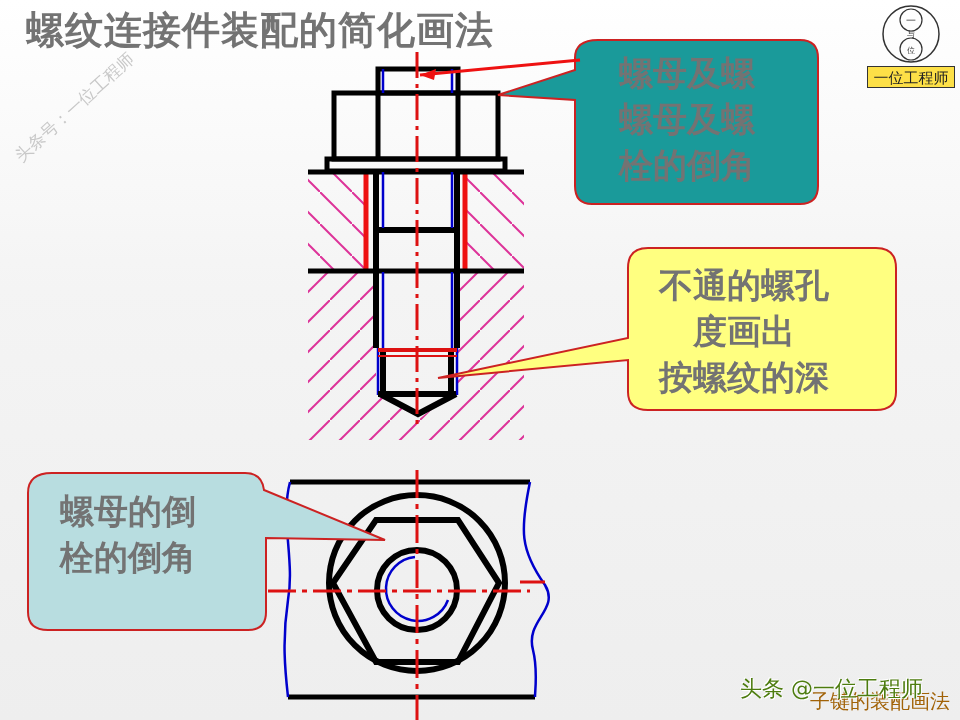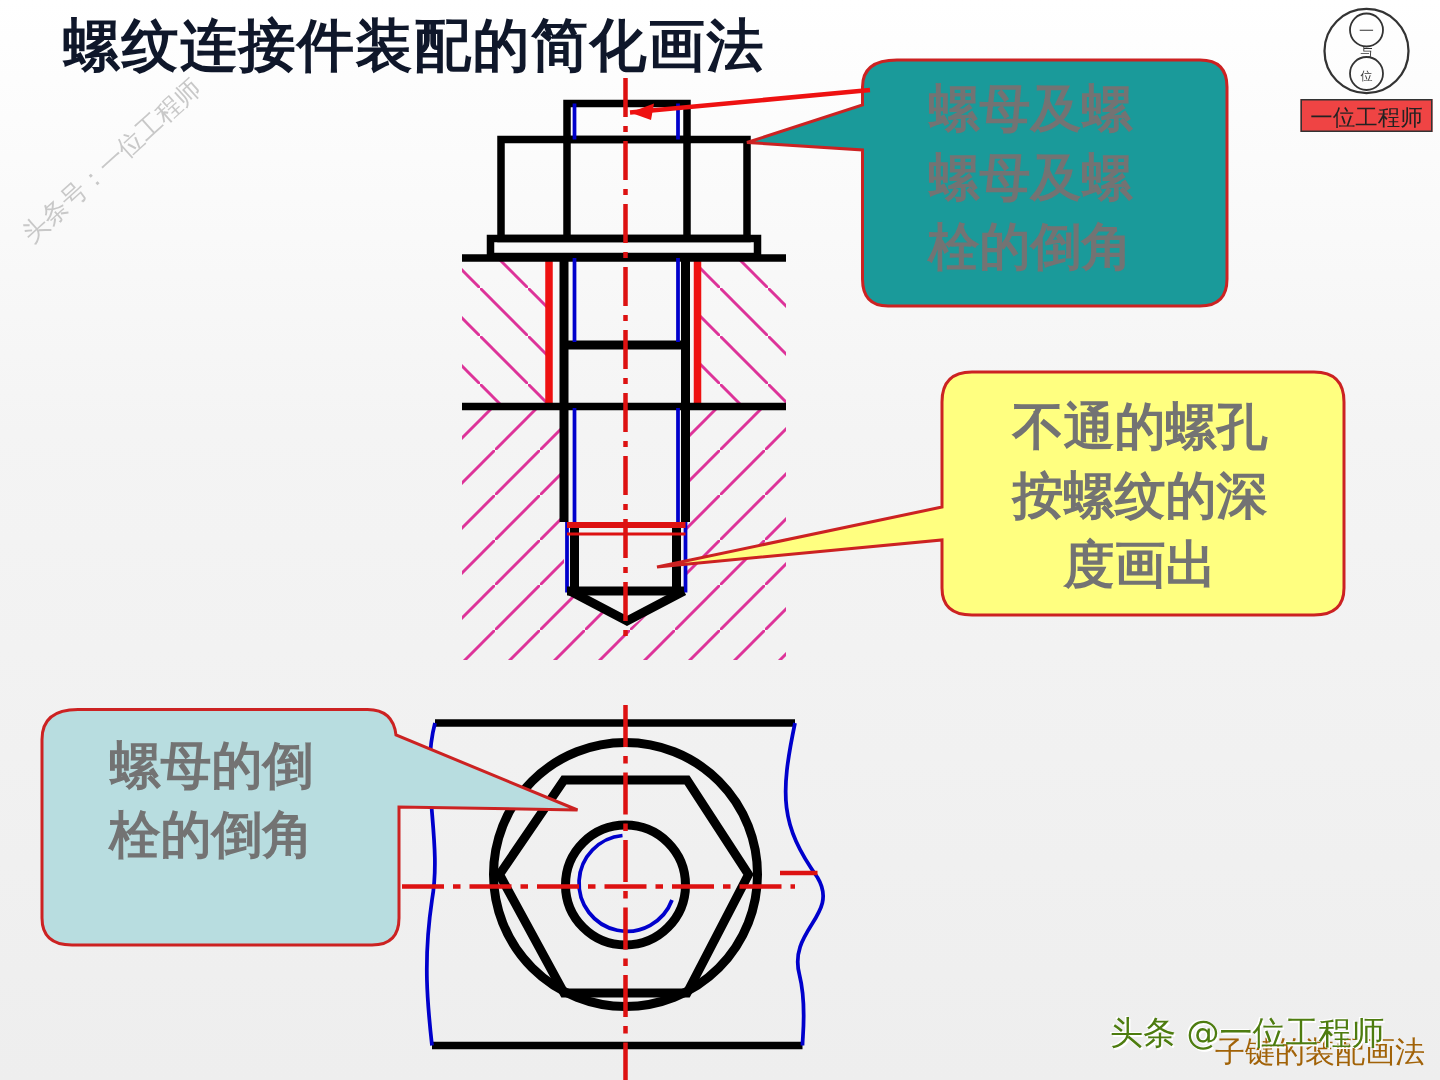--- a/index.html
+++ b/index.html
@@ -3,46 +3,46 @@
   <meta charset="utf-8">
   <style>
     html, body { margin: 0; padding: 0; }
     body {
       width: 960px; height: 720px; position: relative; overflow: hidden;
       background: linear-gradient(180deg, #ffffff 0%, #f4f4f4 40%, #eeeeee 100%);
       font-family: "DejaVu Sans", "Liberation Sans", sans-serif;
     }
     .title {
       position: absolute; left: 26px; top: 6px;
-      font-size: 38px; font-weight: bold; color: #0f172a;
-      letter-spacing: 1px; line-height: 48px; white-space: nowrap; margin-left: 16px;
+      font-size: 38px; font-weight: bold; color: #737373;
+      letter-spacing: 1px; line-height: 48px; white-space: nowrap;
     }
     .watermark-diag {
       position: absolute; left: 10px; top: 70px;
       transform: rotate(-42deg); transform-origin: left top;
       font-size: 17px; color: #c8c8c8; white-space: nowrap;
       top: 150px;
     }
     .logo {
       position: absolute; left: 866px; top: 2px; width: 90px; height: 90px;
     }
     .logo-label {
       position: absolute; left: 867px; top: 66px; width: 88px; height: 22px;
-      border: 1px solid #333; background: #ef4444;
+      border: 1px solid #333; background: #fde047;
       font-size: 15px; color: #222; text-align: center; line-height: 22px;
       box-sizing: border-box;
     }
     svg.drawing { position: absolute; left: 0; top: 0; }
     .callout-text {
       position: absolute; font-weight: bold; color: #737373;
       font-size: 34px; line-height: 46px; text-align: center;
     }
     .c1 { left: 582px; top: 50px; width: 210px; }
-    .c2 { left: 640px; top: 262px; width: 240px; }
-    .c3 { left: 36px; top: 488px; width: 210px; }
+    .c2 { left: 624px; top: 262px; width: 240px; }
+    .c3 { left: 23px; top: 488px; width: 210px; }
     .footer-wm {
       position: absolute; left: 740px; top: 674px;
       font-size: 22px; color: #4d7c0f; white-space: nowrap;
       text-shadow: 1px 1px 0 #fff, -1px -1px 0 #fff;
     }
     .footer-green {
       position: absolute; left: 810px; top: 688px;
       font-size: 20px; color: #a16207; white-space: nowrap;
     }
   </style>
@@ -157,22 +157,22 @@
   </g>
 </svg>
 
 <div class="callout-text c1">
   <div>螺母及螺</div>
   <div>螺母及螺</div>
   <div>栓的倒角</div>
 </div>
 <div class="callout-text c2">
   <div>不通的螺孔</div>
+  <div>度画出</div>
   <div>按螺纹的深</div>
-  <div>度画出</div>
 </div>
 <div class="callout-text c3">
   <div>螺母的倒</div>
   <div>栓的倒角</div>
 </div>
 
 <div class="footer-green">子键的装配画法</div>
 <div class="footer-wm">头条 @一位工程师</div>
 
 </body></html>

